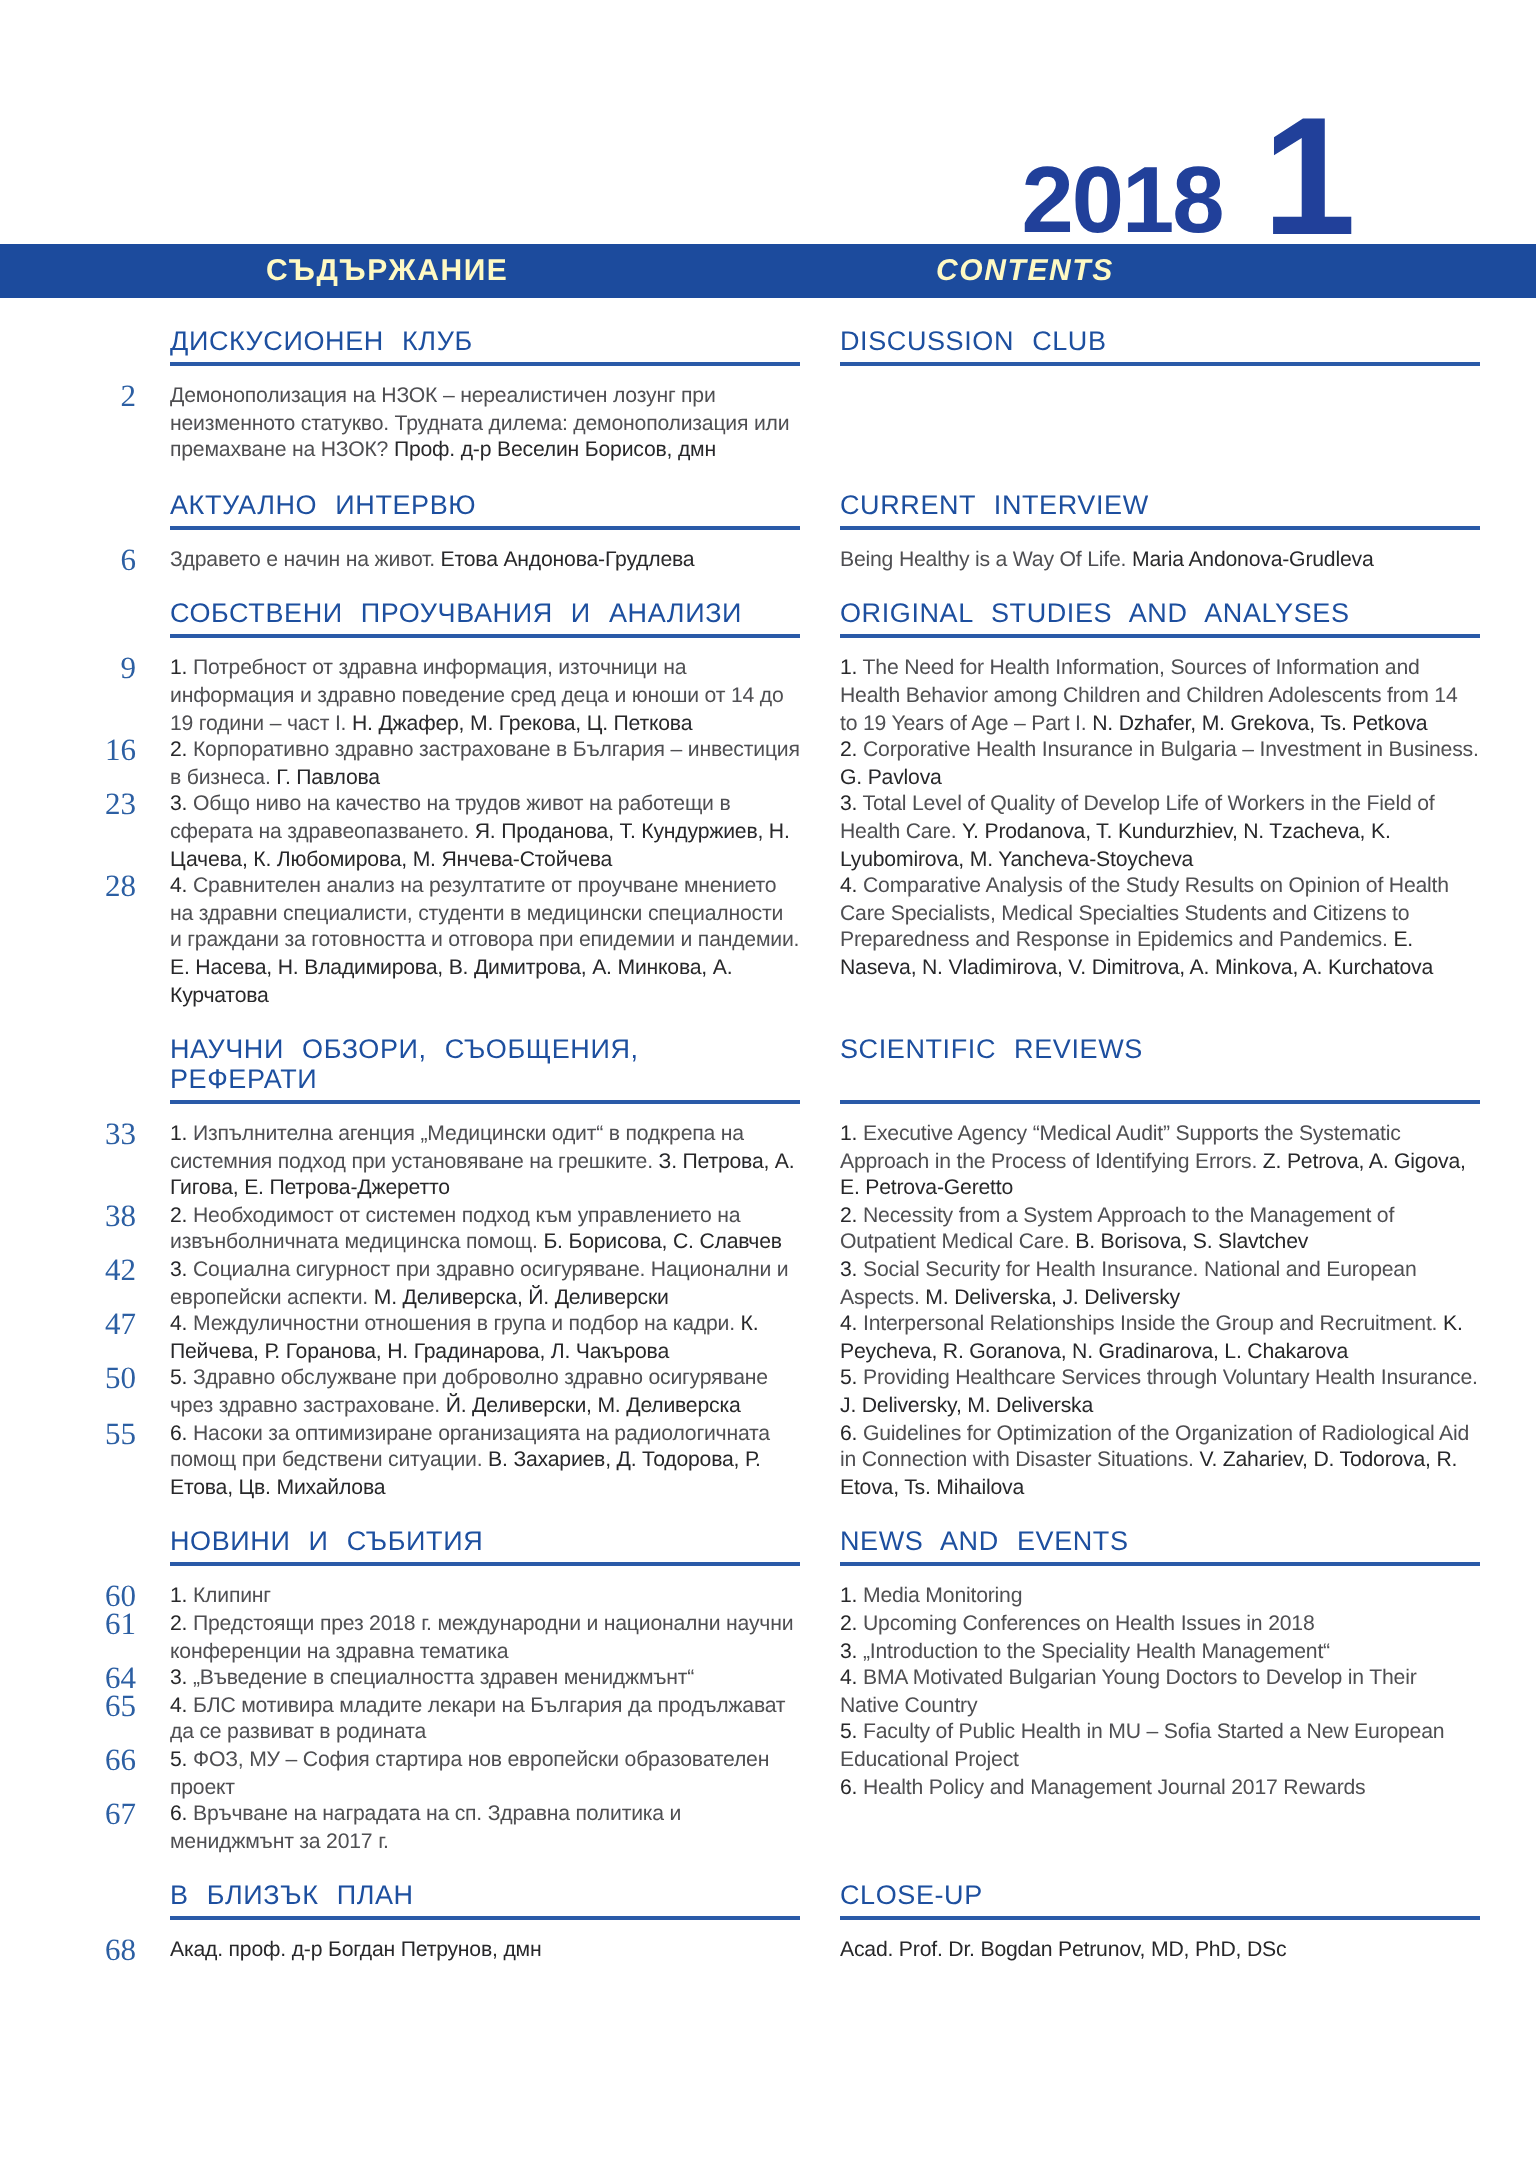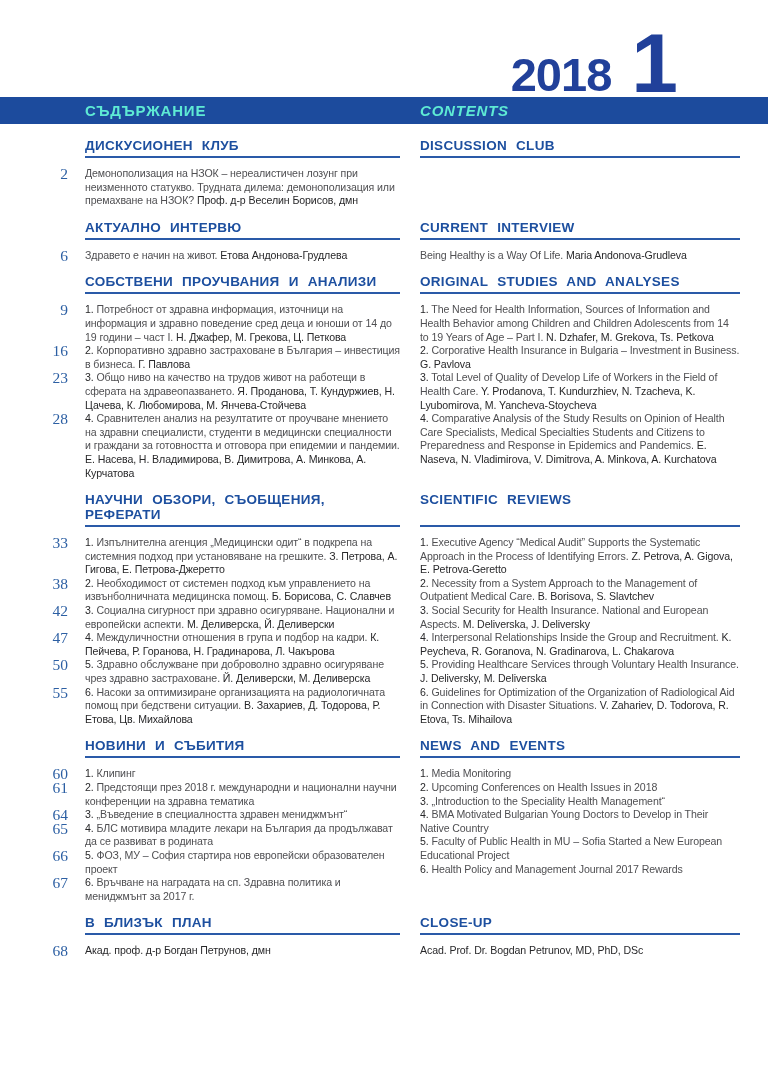--- a/index.html
+++ b/index.html
@@ -2,42 +2,42 @@
 <html style="--bar-blue: #1c4b9d; --head-blue: #1d4f9f; --rule-blue: #2a5aa8; --num-blue: #21409a; --page-blue: #2c5fa3; --body-gray: #4f4f52; --author-dark: #28282a;"><head>
 <meta charset="utf-8">
 <style>
   html,body{margin:0;padding:0;}
   body{
     width:768px;height:1086px;background:#ffffff;overflow:hidden;
     font-family:"Liberation Sans",sans-serif;
     -webkit-font-smoothing:antialiased;
   }
   
-  .masthead{height:97px;position:relative;}
+  .masthead{height:122px;position:relative;}
   .mast-nums{
     position:absolute;right:90px;bottom:3px;
     display:flex;align-items:flex-end;gap:20px;
     color:var(--num-blue,#21409a);
   }
   .year{font-weight:bold;font-size:47px;line-height:.78;letter-spacing:-1px;}
   .issue{font-weight:bold;font-size:84px;line-height:.74;}
   
   .bar{
     height:27px;background:var(--bar-blue,#1c4b9d);
     display:grid;grid-template-columns:85px 315px 20px 1fr;align-items:center;
   }
-  .bar .t{color:#5eead4;font-weight:bold;font-size:15px;letter-spacing:.8px;word-spacing:4px;}
+  .bar .t{color:#fef9c3;font-weight:bold;font-size:15px;letter-spacing:.8px;word-spacing:4px;margin-left:48px;}
   .bar .t.bgt{grid-column:2;}
   .bar .t.ent{grid-column:4;font-style:italic;}
   
   #sections{padding-top:2px;}
   .sec{margin-top:12px;}
   .headrow{display:grid;grid-template-columns:85px 315px 20px 320px;margin-bottom:9px;}
   .headrow h2{
-    margin:0;font-size:13.5px;font-weight:bold;
+    margin:0;font-size:13.5px;font-weight:normal;
     color:var(--head-blue,#1d4f9f);
     letter-spacing:.3px;word-spacing:5px;
     border-bottom:2px solid var(--rule-blue,#2a5aa8);
     padding-bottom:3px;
   }
   .headrow h2.bgh{grid-column:2;}
   .headrow h2.enh{grid-column:4;}
   .bodyrow{display:grid;grid-template-columns:400px 20px 320px;}
   .bgcol{grid-column:1;}
   .encol{grid-column:3;}

